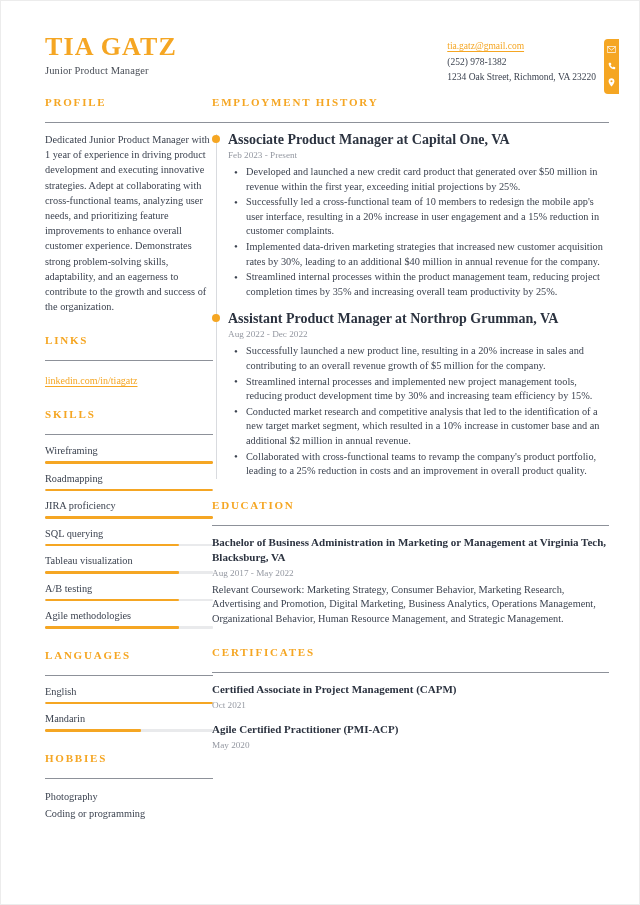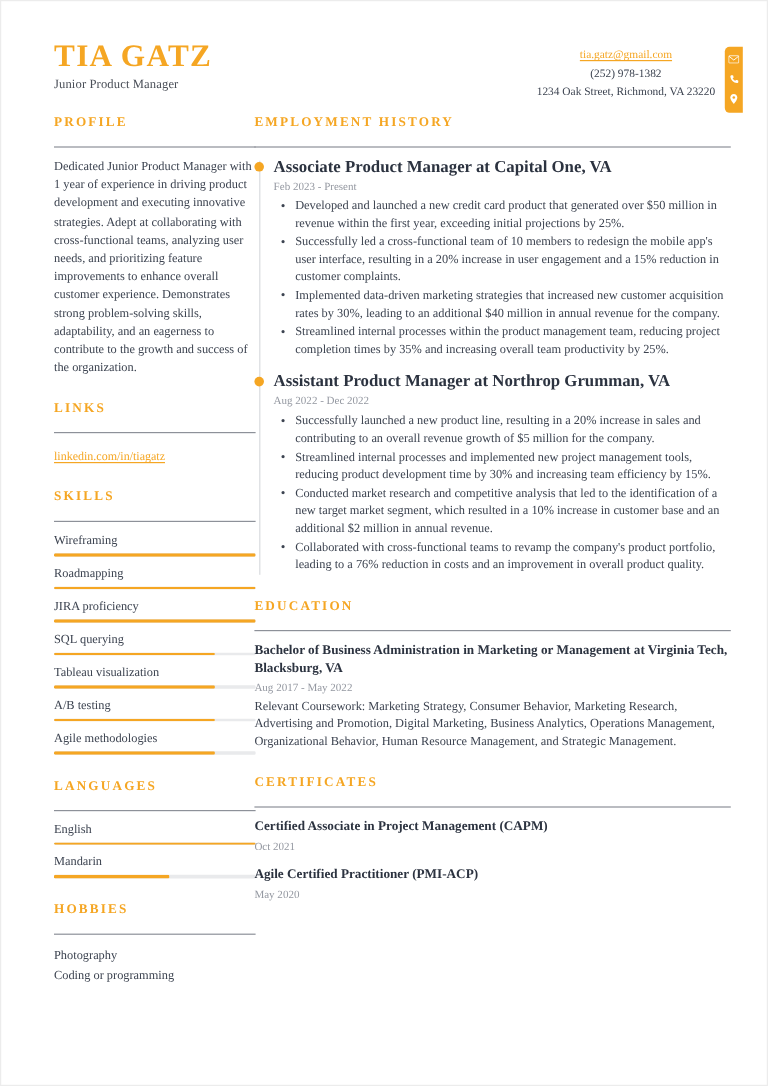--- a/index.html
+++ b/index.html
@@ -52,21 +52,21 @@
   }
 
   .contact-block {
     position: absolute;
     right: 20px;
     top: 38px;
     display: flex;
     align-items: flex-start;
   }
   .contact-lines {
-    text-align: center;
+    text-align: left;
     padding-right: 8px;
     margin-left: 12px;
   }
   .contact-line {
     font-size: 9.5px;
     color: #3c4350;
     line-height: 15.5px;
     white-space: nowrap;
   }
   .contact-line.email {
@@ -418,21 +418,21 @@
           </div>
 
           <div class="job">
             <span class="job-dot"></span>
             <div class="job-title-line">Assistant Product Manager at Northrop Grumman, VA</div>
             <div class="job-dates">Aug 2022 - Dec 2022</div>
             <ul class="bullets">
               <li>Successfully launched a new product line, resulting in a 20% increase in sales and contributing to an overall revenue growth of $5 million for the company.</li>
               <li>Streamlined internal processes and implemented new project management tools, reducing product development time by 30% and increasing team efficiency by 15%.</li>
               <li>Conducted market research and competitive analysis that led to the identification of a new target market segment, which resulted in a 10% increase in customer base and an additional $2 million in annual revenue.</li>
-              <li>Collaborated with cross-functional teams to revamp the company's product portfolio, leading to a 76% reduction in costs and an improvement in overall product quality.</li>
+              <li>Collaborated with cross-functional teams to revamp the company's product portfolio, leading to a 25% reduction in costs and an improvement in overall product quality.</li>
             </ul>
           </div>
 
         </div>
       </div>
 
       <div class="section">
         <div class="sec-head sec-right">EDUCATION</div>
         <div>
           <div class="edu-title">Bachelor of Business Administration in Marketing or Management at Virginia Tech, Blacksburg, VA</div>

